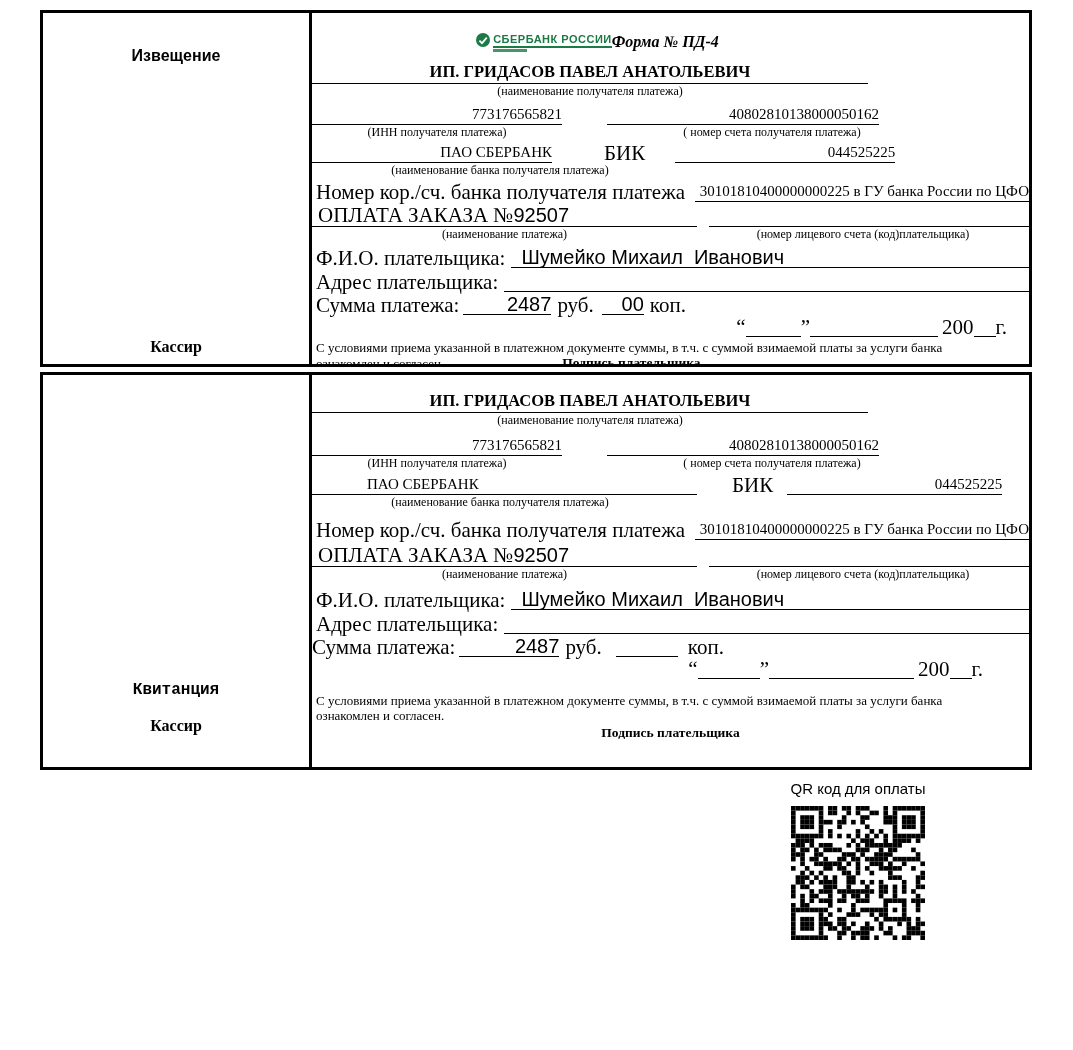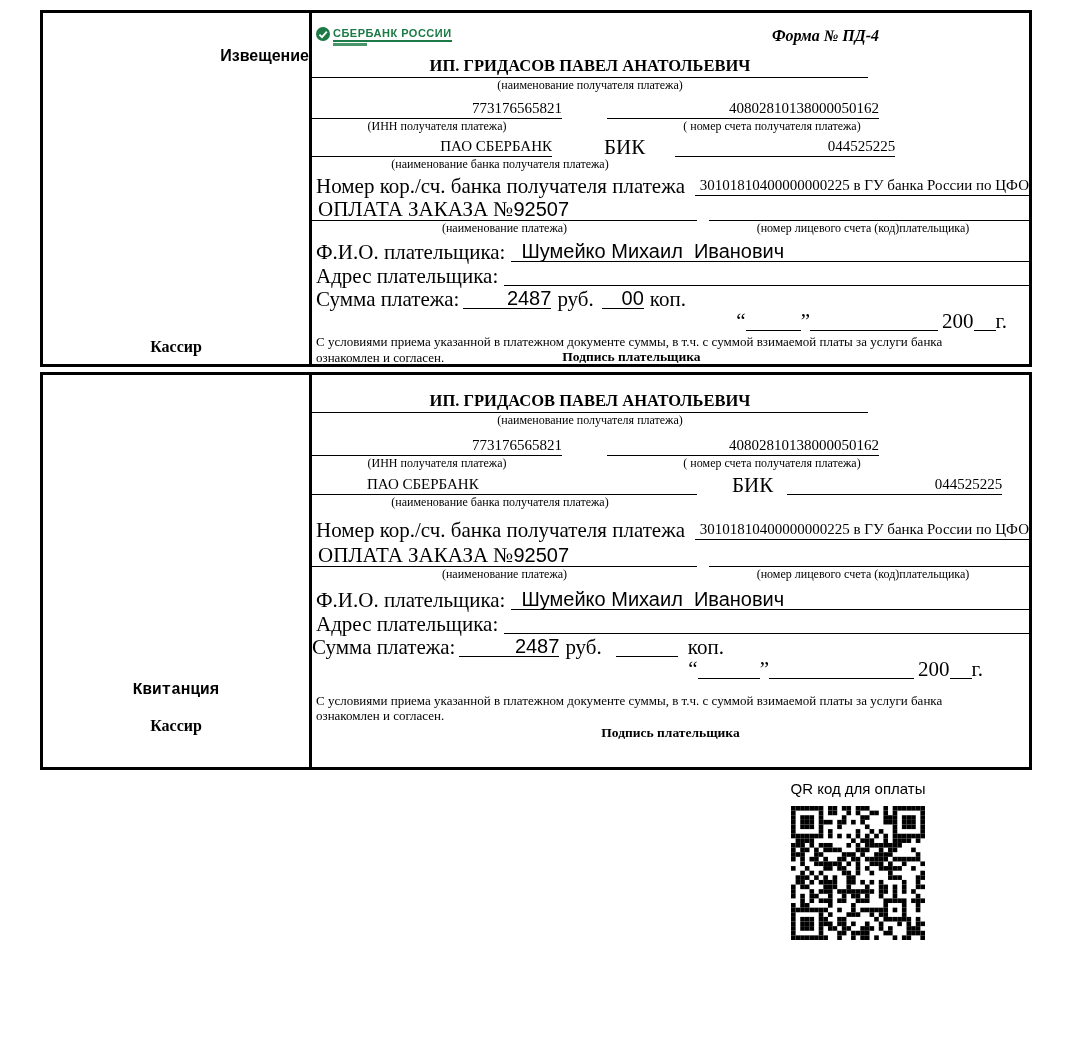--- a/index.html
+++ b/index.html
@@ -1,26 +1,26 @@
 <!DOCTYPE html>
 <html><head>
 <meta charset="utf-8">
 <style>
   html,body{margin:0;padding:0;background:#ffffff;}
   .page{position:relative;width:1073px;height:1050px;background:#ffffff;overflow:hidden;
         font-family:"Liberation Serif", serif;color:#000;}
   .box{position:absolute;left:40px;width:992px;border:3px solid #000;background:#fff;
        display:flex;box-sizing:border-box;}
   .side{width:269px;border-right:3px solid #000;position:relative;flex:0 0 auto;box-sizing:border-box;}
-  .side-top{margin-top:34px;text-align:right;font-family:"Liberation Sans",sans-serif;
+  .side-top{margin-top:34px;text-align:center;font-family:"Liberation Sans",sans-serif;
             font-weight:bold;font-size:16px;}
   .side-bottom{position:absolute;left:0;right:0;text-align:center;font-weight:bold;font-size:16px;}
   .main{flex:1;position:relative;box-sizing:border-box;overflow:hidden;}
 
-  .hdr{display:flex;justify-content:space-between;align-items:flex-start;margin:14px 150px 0 4px;height:28px;}
+  .hdr{display:flex;justify-content:center;align-items:flex-start;margin:20px 150px 0 4px;height:28px;}
   .sb-logo{display:flex;align-items:flex-start;gap:3px;}
   .sb-text{display:flex;flex-direction:column;}
   .sb-name{font-family:"Liberation Sans",sans-serif;font-weight:bold;font-size:11px;letter-spacing:.5px;}
   .sb-rule{height:2px;margin-top:1px;}
   .sb-tag{height:3px;width:34px;margin-top:1px;opacity:.8;}
   .form-no{font-weight:bold;font-style:italic;font-size:16px;white-space:nowrap;}
 
   .titlebox{width:556px;border-bottom:1.5px solid #000;text-align:center;
             font-weight:bold;font-size:16.5px;line-height:19px;padding-bottom:2px;margin-top:1px;}
   .cap{font-size:12px;text-align:center;line-height:15px;}

